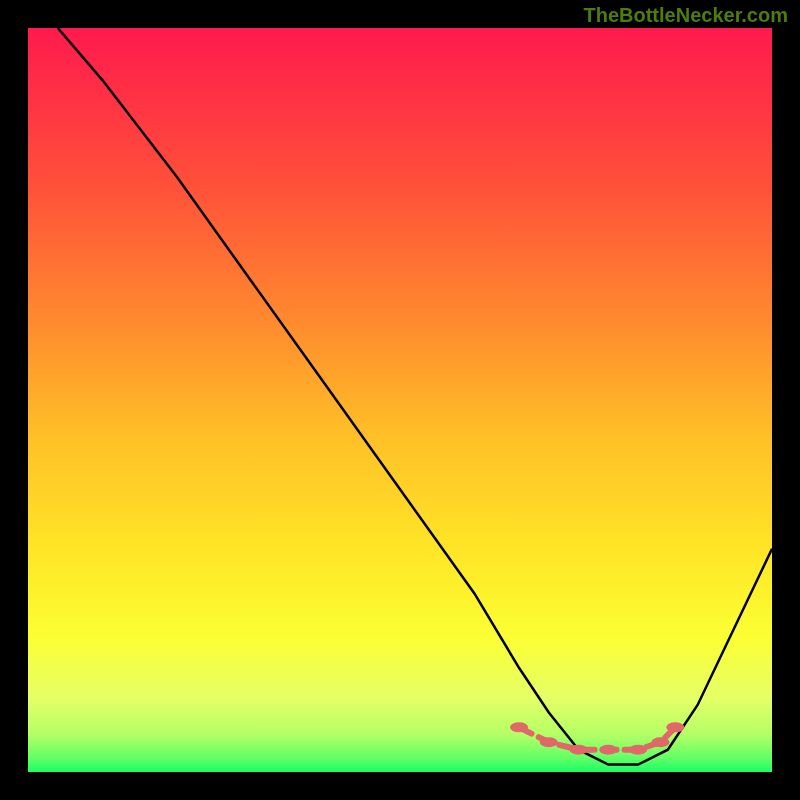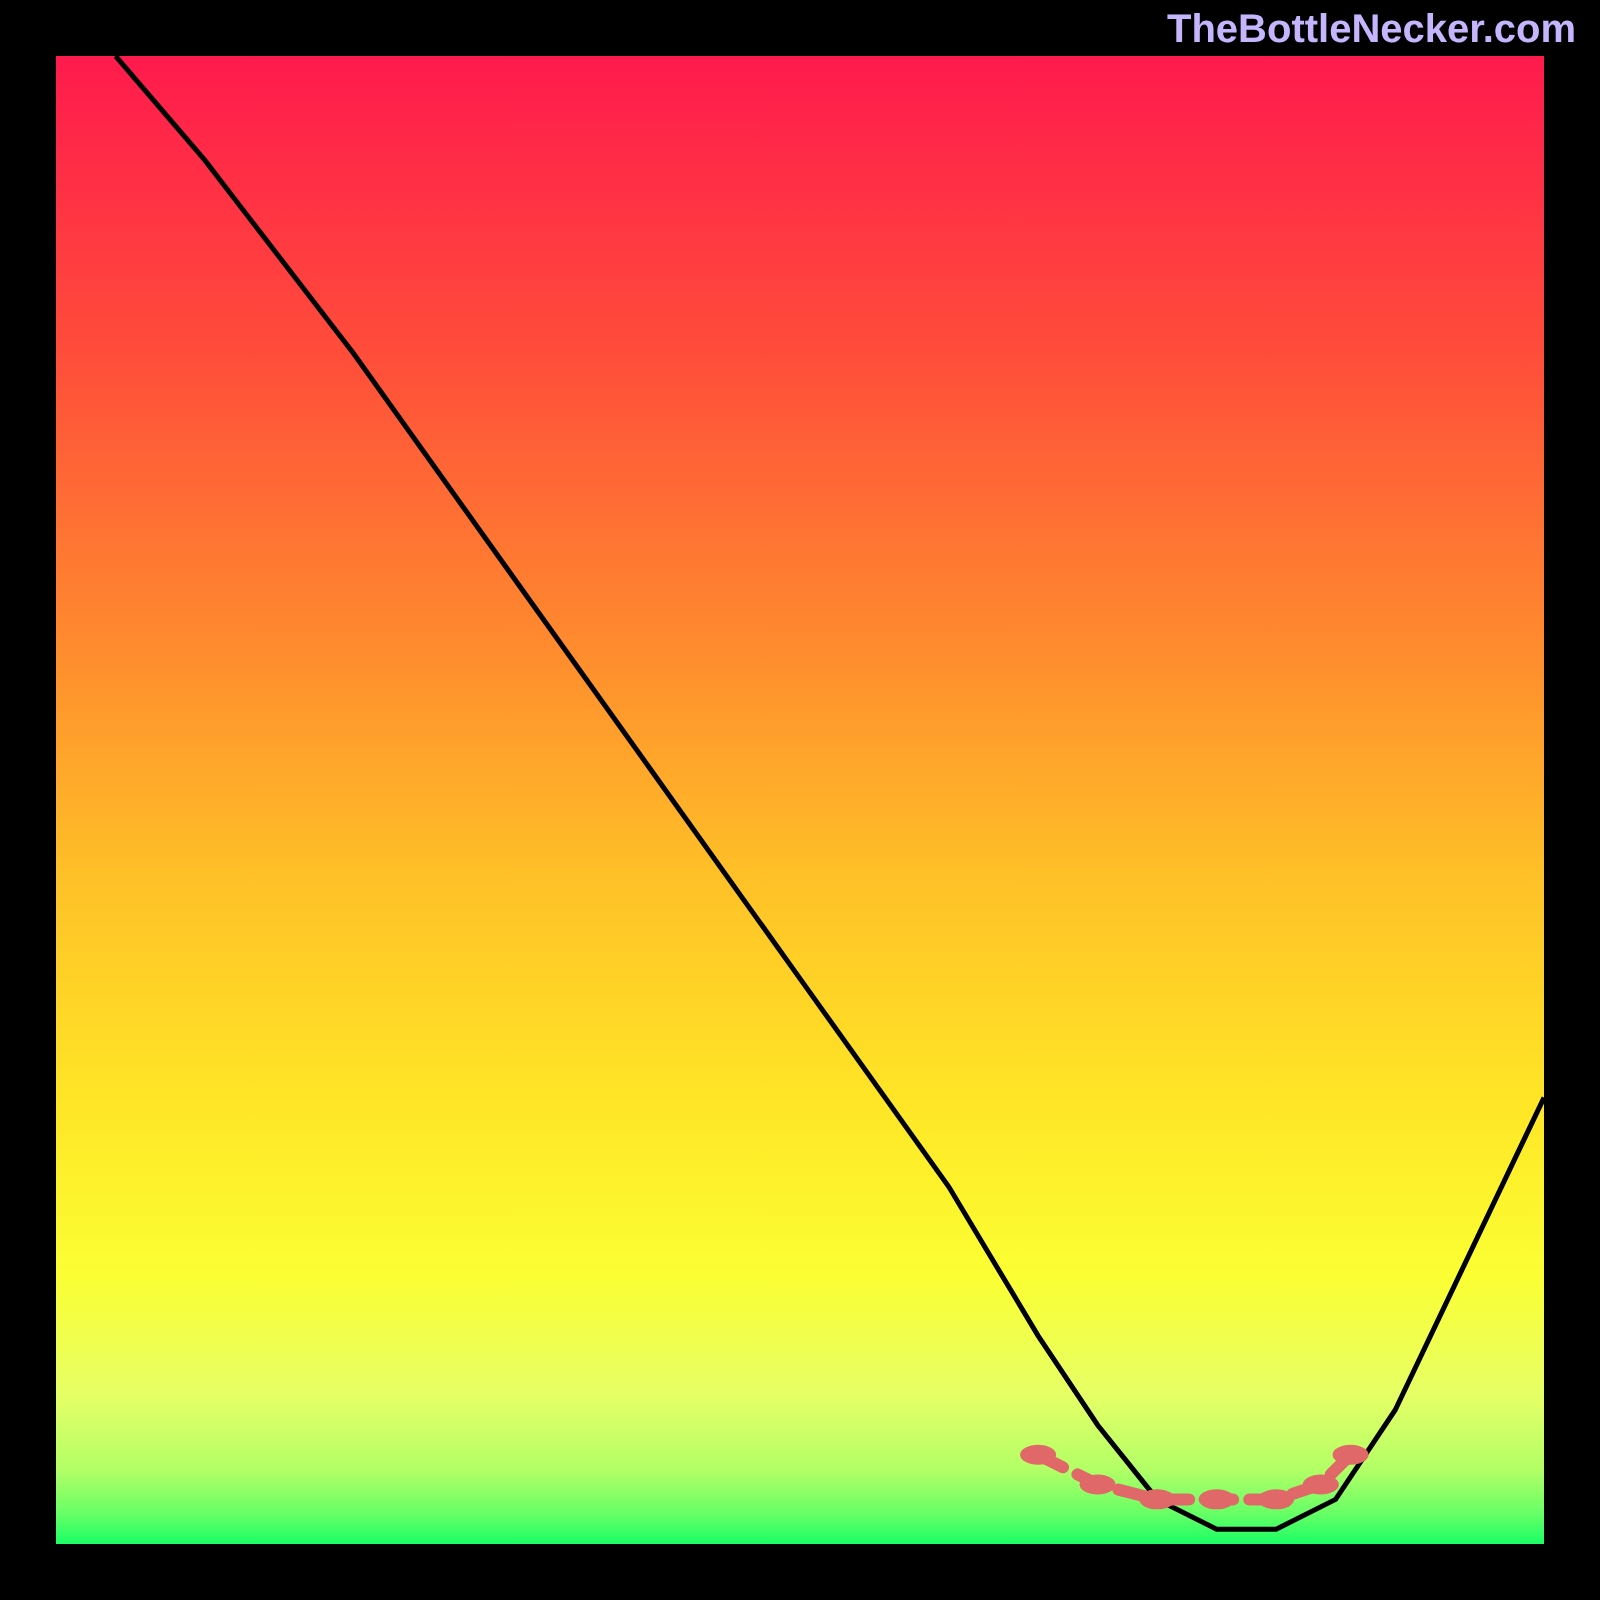--- a/index.html
+++ b/index.html
@@ -8,21 +8,21 @@
     width: 800px;
     height: 800px;
     background: #000;
     position: relative;
     font-family: Arial, sans-serif;
   }
   .watermark {
     position: absolute;
     top: 4px;
     right: 12px;
-    color: #c4b5fd;
+    color: #4d7c0f;
     font-size: 20px;
     font-weight: bold;
     z-index: 10;
   }
   .plot-area {
     position: absolute;
     left: 28px;
     top: 28px;
     width: 744px;
     height: 744px;

